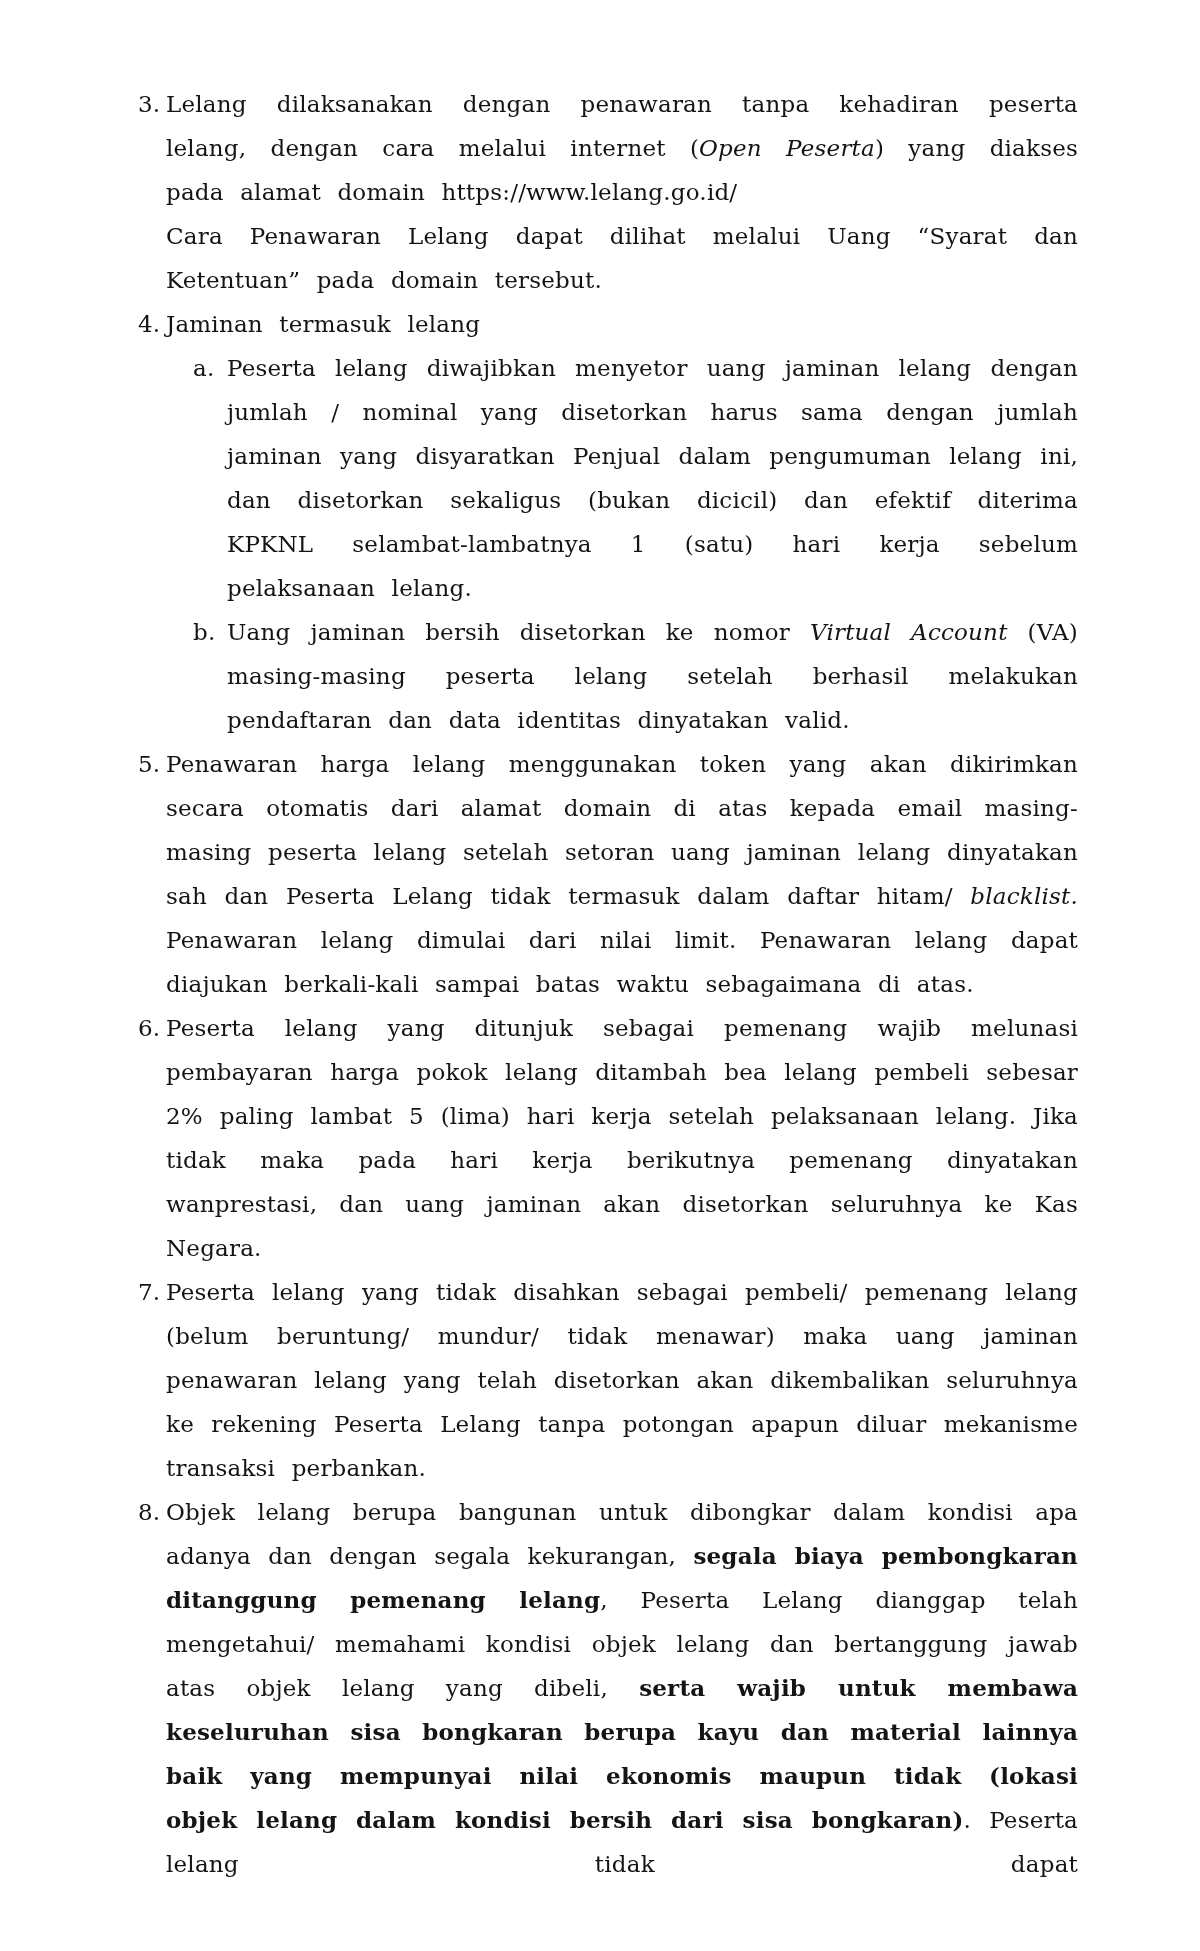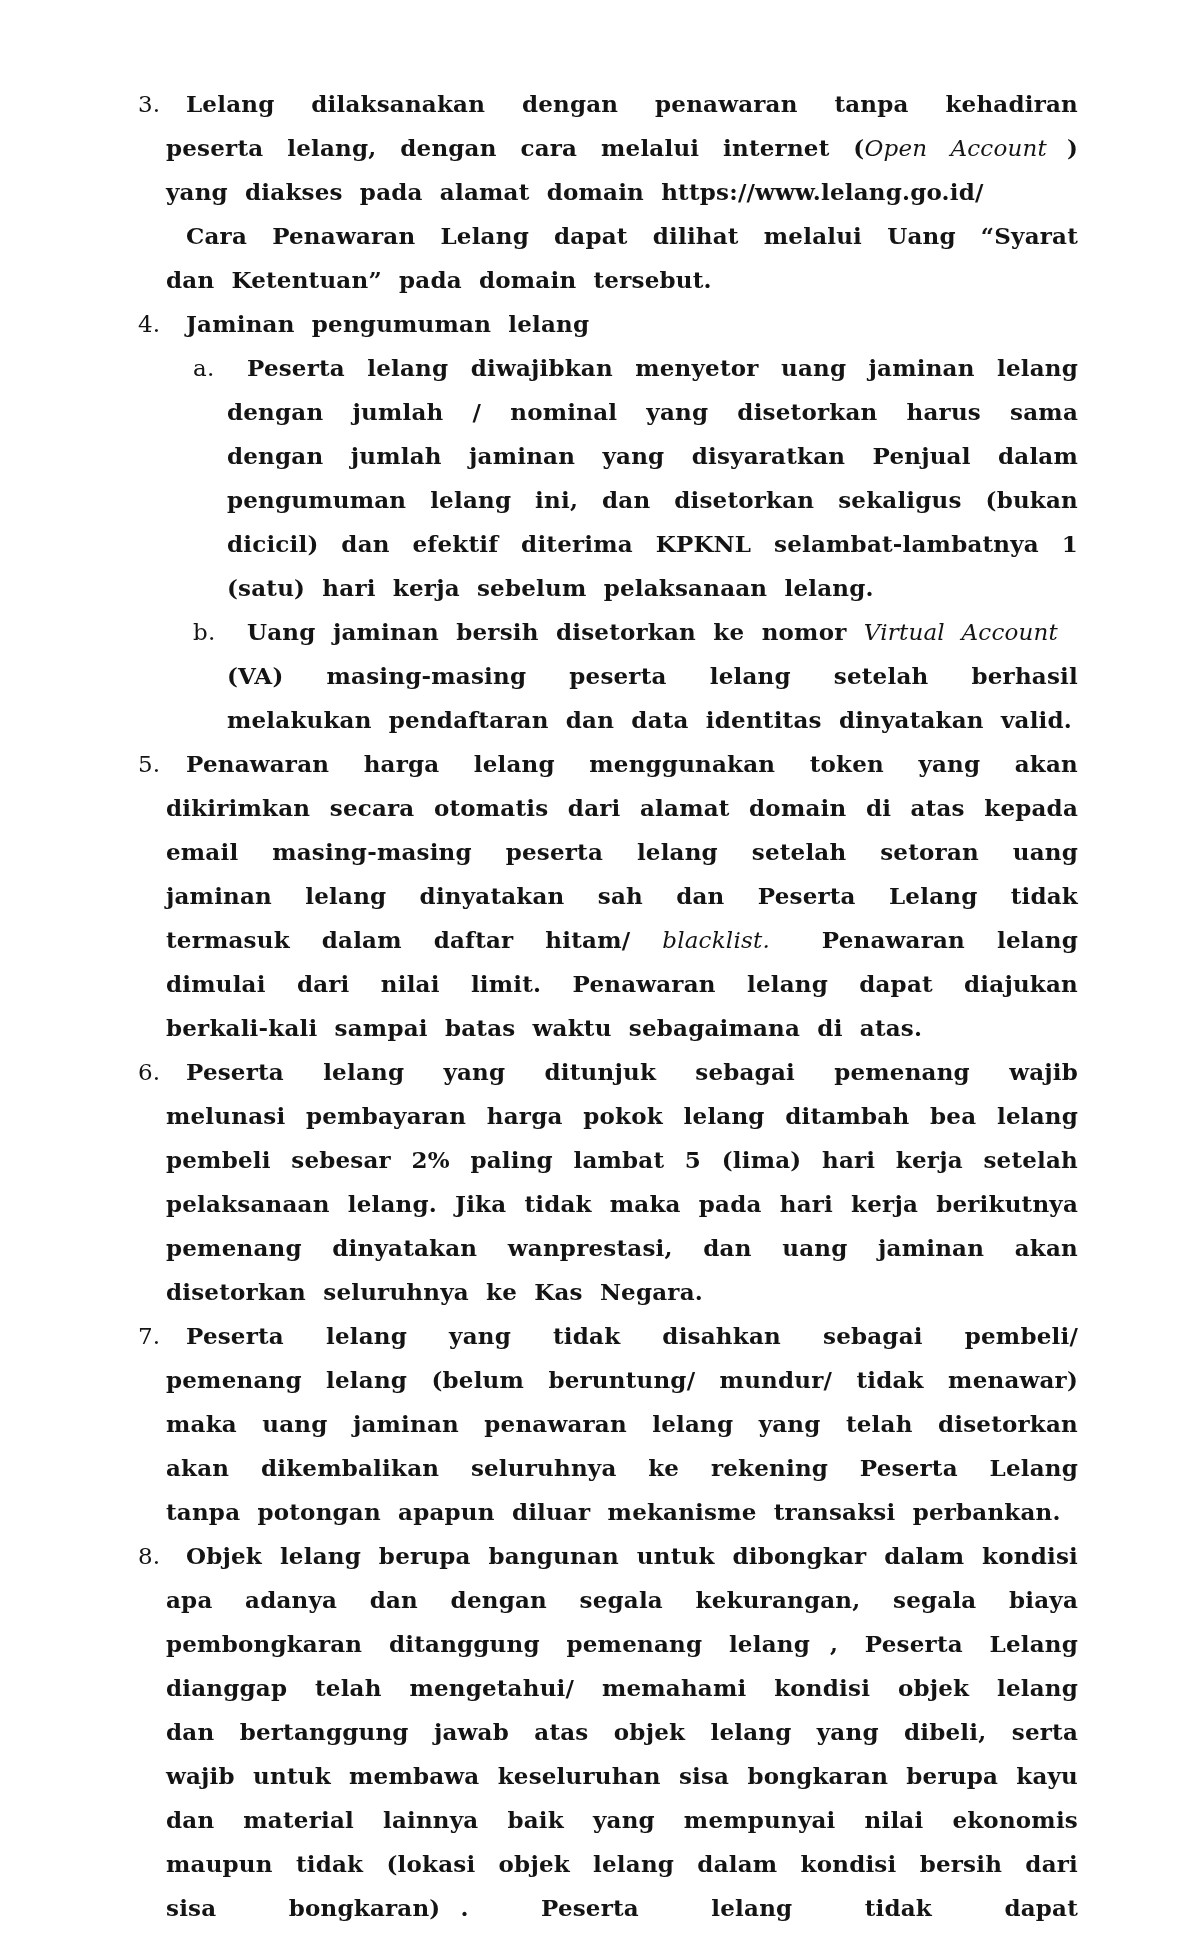--- a/index.html
+++ b/index.html
@@ -51,41 +51,41 @@
     margin-left: 27px;
   }
   .sub-marker {
     flex: none;
     width: 34px;
   }
   .sub-content {
     flex: 1;
     min-width: 0;
   }
-  .run-n { font-style: normal; font-weight: bold; margin-left: 20px; }
+  .run-n { font-style: normal; font-weight: normal; }
   .run-i { font-style: italic; font-weight: normal; }
   .run-b { font-style: normal; font-weight: bold; }
 </style>
 </head>
 <body>
 
 <div class="page">
   <ol class="terms-list" id="terms-list">
   <li class="item">
     <span class="num">3.</span>
     <div class="content">
-          <div class="para"><span class="run-n">Lelang dilaksanakan dengan penawaran tanpa kehadiran peserta lelang, dengan cara melalui internet (</span><span class="run-i">Open Account</span><span class="run-n">) yang diakses pada alamat domain https://www.lelang.go.id/</span></div>
+          <div class="para"><span class="run-n">Lelang dilaksanakan dengan penawaran tanpa kehadiran peserta lelang, dengan cara melalui internet (</span><span class="run-i">Open Peserta</span><span class="run-n">) yang diakses pada alamat domain https://www.lelang.go.id/</span></div>
           <div class="para"><span class="run-n">Cara Penawaran Lelang dapat dilihat melalui Uang “Syarat dan Ketentuan” pada domain tersebut.</span></div>
         </div>
   </li>
 
   <li class="item">
     <span class="num">4.</span>
     <div class="content">
-          <div class="para"><span class="run-n">Jaminan pengumuman lelang</span></div>
+          <div class="para"><span class="run-n">Jaminan termasuk lelang</span></div>
           <div class="sub-item">
             <span class="sub-marker">a.</span>
             <div class="sub-content para"><span class="run-n">Peserta lelang diwajibkan menyetor uang jaminan lelang dengan jumlah / nominal yang disetorkan harus sama dengan jumlah jaminan yang disyaratkan Penjual dalam pengumuman lelang ini, dan disetorkan sekaligus (bukan dicicil) dan efektif diterima KPKNL selambat-lambatnya 1 (satu) hari kerja sebelum pelaksanaan lelang.</span></div>
           </div>
           <div class="sub-item">
             <span class="sub-marker">b.</span>
             <div class="sub-content para"><span class="run-n">Uang jaminan bersih disetorkan ke nomor </span><span class="run-i">Virtual Account</span><span class="run-n"> (VA) masing-masing peserta lelang setelah berhasil melakukan pendaftaran dan data identitas dinyatakan valid.</span></div>
           </div>
         </div>
   </li>

